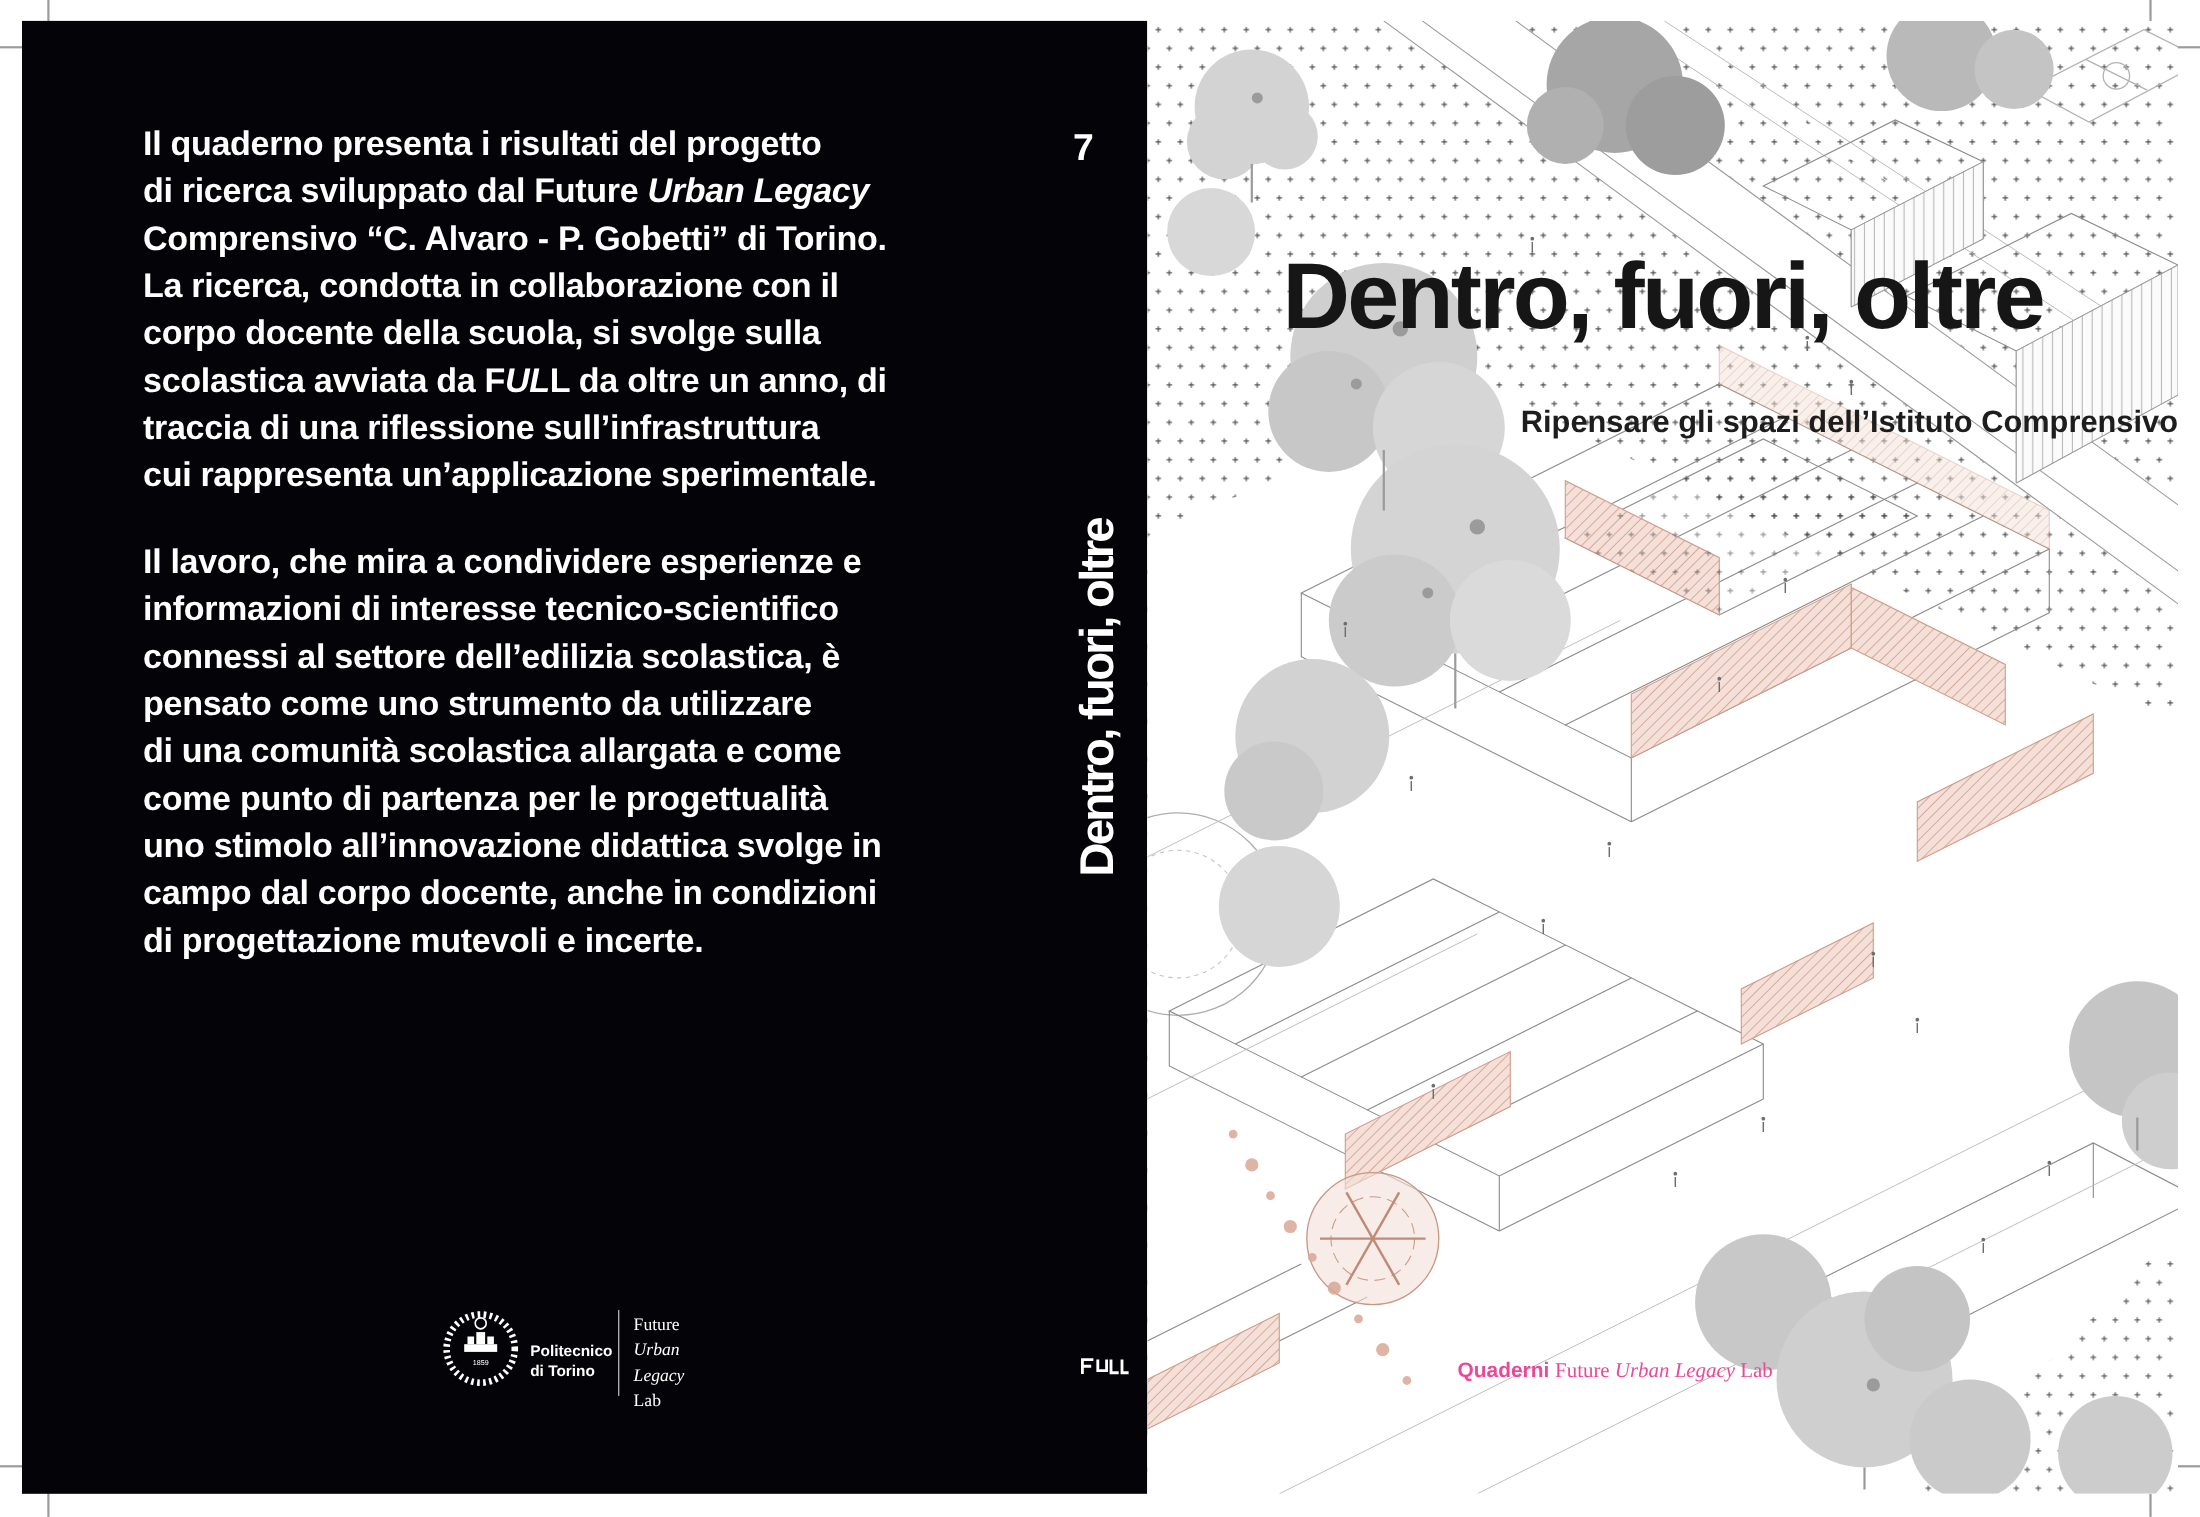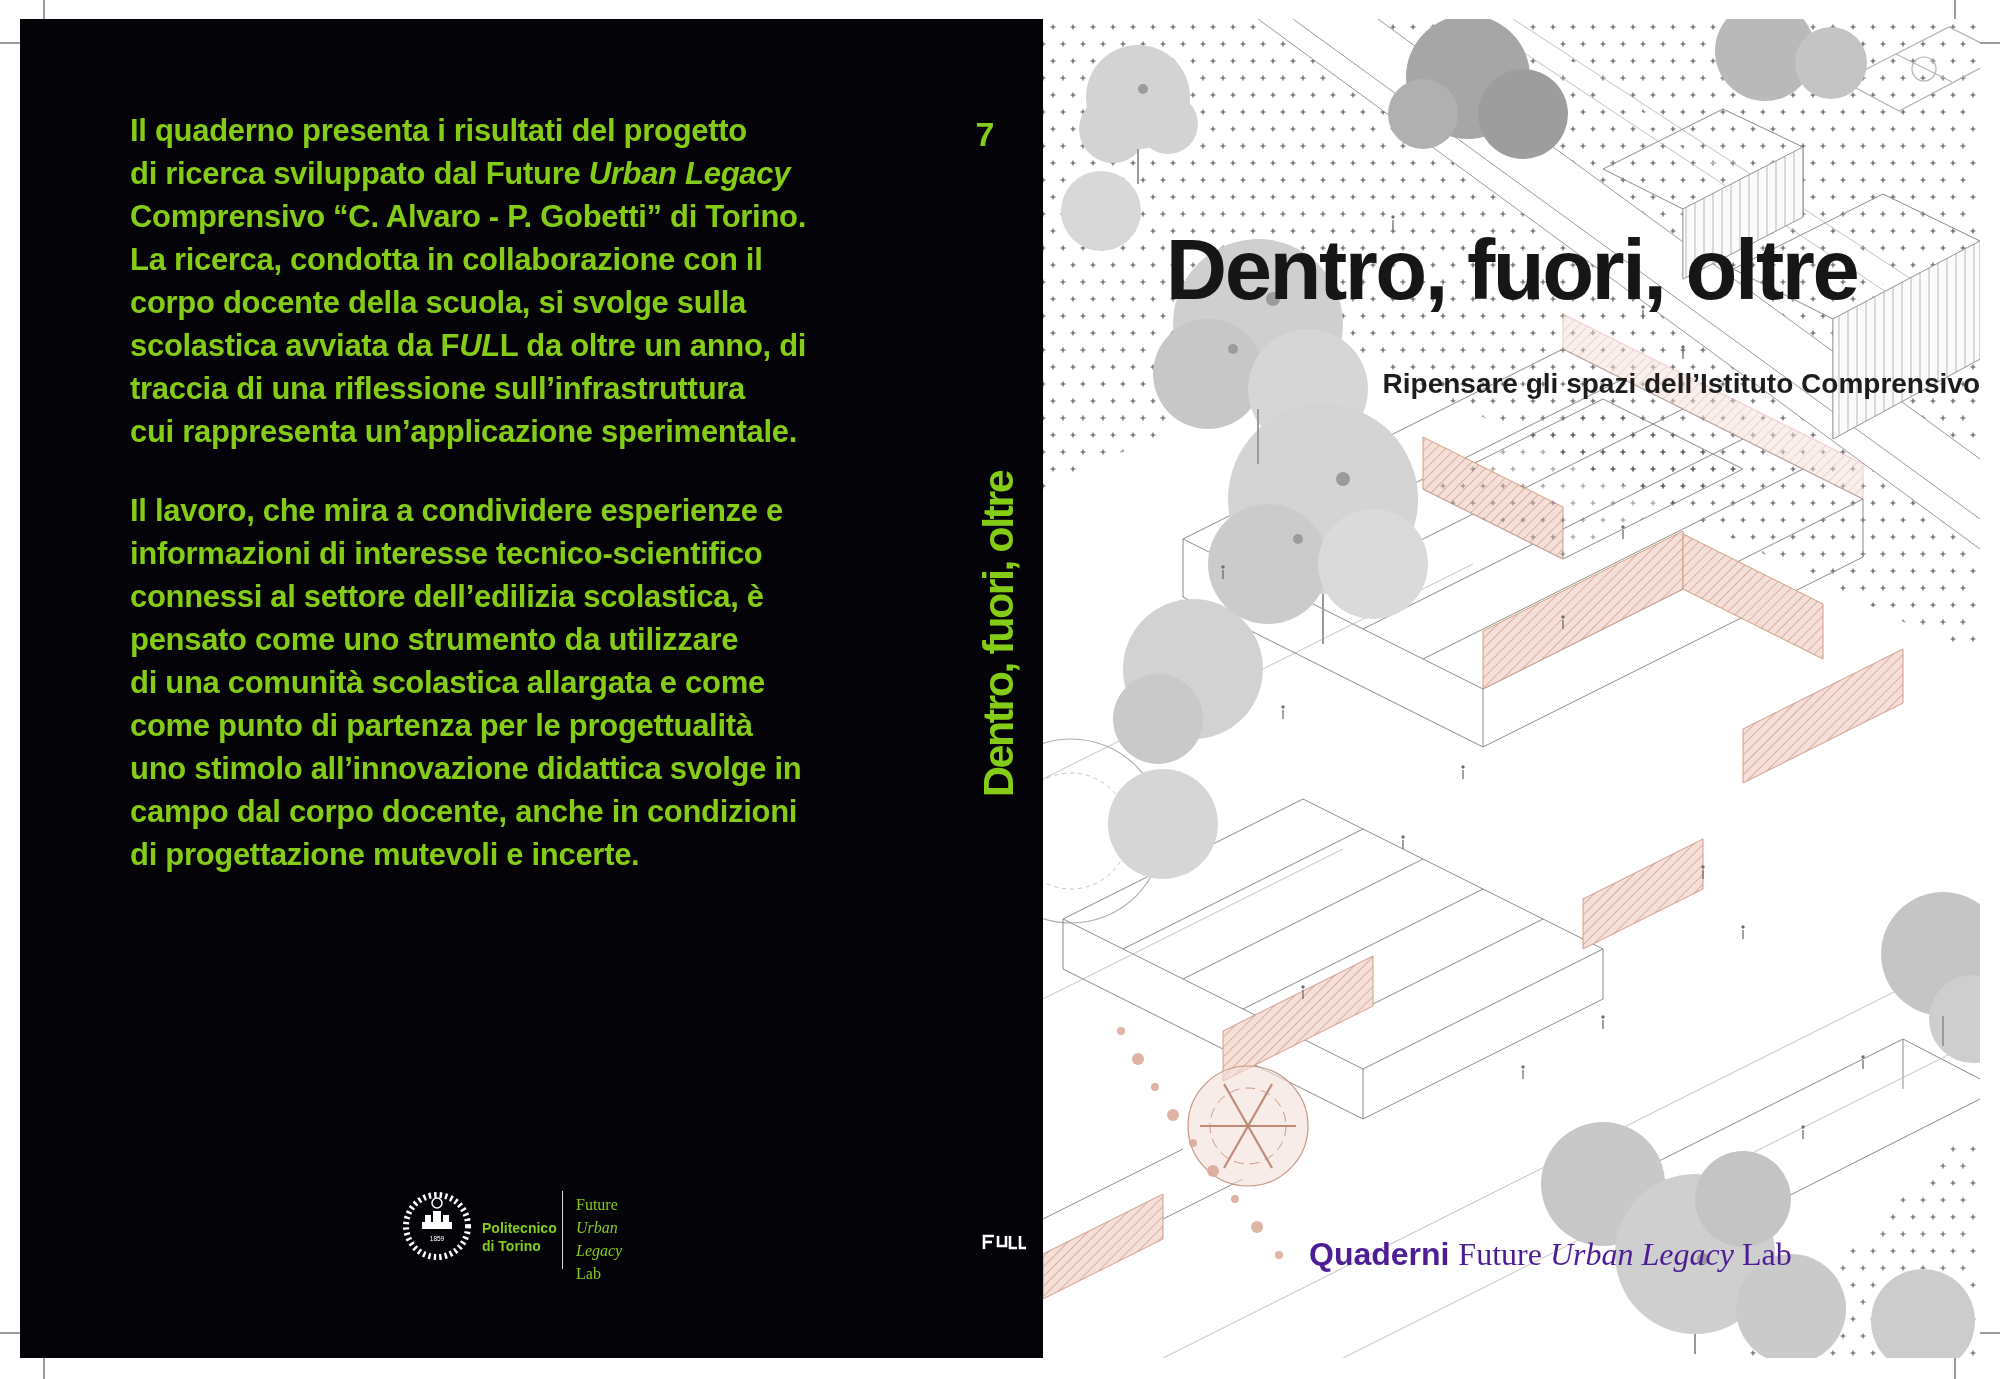--- a/index.html
+++ b/index.html
@@ -4,21 +4,21 @@
 <style>
   html,body{margin:0;padding:0;background:#ffffff;}
   .page{position:relative;width:2000px;height:1379px;background:#fff;overflow:hidden;
         font-family:"Liberation Sans",sans-serif;}
   
   .crop{position:absolute;background:var(--crop_mark,#9b9b9b);}
   .crop.v{width:2px;height:34px;}
   .crop.h{width:34px;height:2px;}
   
   .back-panel{position:absolute;left:20px;top:19px;width:1023px;height:1339px;
-              background:var(--black_panel,#040408);color:#84cc16;}
+              background:var(--black_panel,#040408);color:#ffffff;}
   .blurb{position:absolute;left:110px;top:90px;font-weight:700;font-size:31px;
          line-height:43px;letter-spacing:-0.3px;}
   .blurb .para{margin:0 0 36px 0;}
   .blurb .tline{white-space:pre;}
   .it{font-style:italic;}
   .page-number{position:absolute;left:945px;top:96px;width:40px;text-align:center;
                font-weight:700;font-size:34px;}
   .spine-title{position:absolute;left:946px;top:438px;width:340px;height:64px;
                transform-origin:0 0;transform:rotate(-90deg) translateX(-340px);
                font-weight:700;font-size:43px;letter-spacing:-2.5px;line-height:64px;
@@ -32,21 +32,21 @@
             font-size:16px;line-height:23px;font-weight:400;}
   .full-logo{position:absolute;left:962px;top:1215px;}
   
   .cover{position:absolute;left:1043px;top:19px;width:937px;height:1339px;background:#fff;overflow:hidden;}
   .cover svg.illo{position:absolute;left:0;top:0;}
   .cover-title{position:absolute;left:0;top:208px;width:100%;text-align:center;
                font-weight:700;font-size:85px;letter-spacing:-2.5px;line-height:1;
                color:var(--title_ink,#161616);}
   .cover-subtitle{position:absolute;left:0;top:349px;width:100%;text-align:right;
                   font-weight:700;font-size:28px;line-height:32px;color:#1d1d1d;}
-  .series-line{position:absolute;left:266px;top:1217px;font-size:32px;color:#4c1d95;white-space:nowrap;}
+  .series-line{position:absolute;left:282px;top:1217px;font-size:19px;color:#ec4899;white-space:nowrap;}
   .s-sansb{font-family:"Liberation Sans",sans-serif;font-weight:700;}
   .s-serif{font-family:"Liberation Serif",serif;}
   .s-serifi{font-family:"Liberation Serif",serif;font-style:italic;}
 </style>
 </head>
 <body>
 
 <div class="page">
 
   <div class="crop v" style="left:43px;top:0;"></div>

